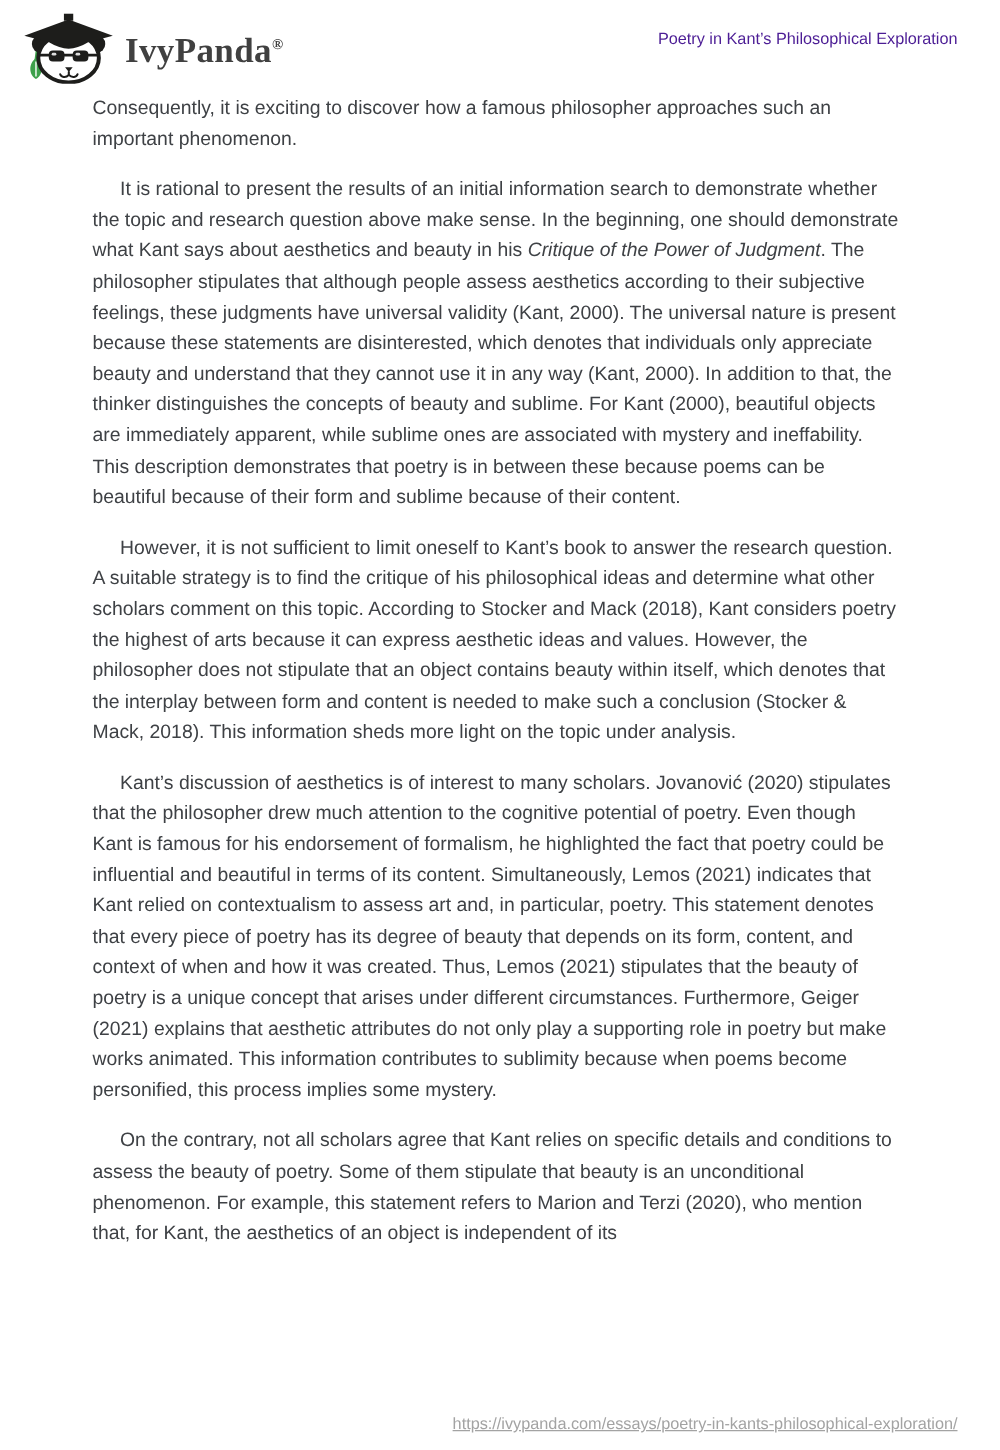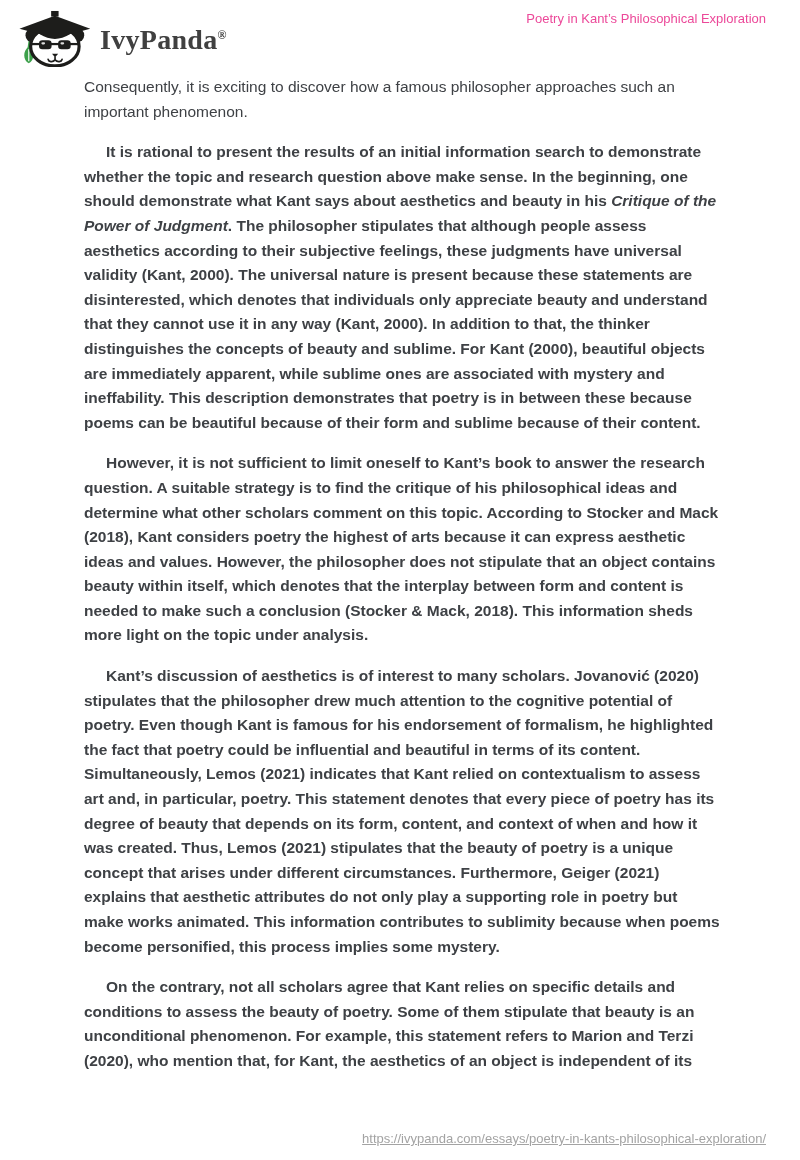--- a/index.html
+++ b/index.html
@@ -35,39 +35,39 @@
     color: #404040;
     letter-spacing: 0.3px;
     line-height: 58px;
   }
   .brand-name sup {
     font-size: 12px;
     font-weight: 700;
     vertical-align: super;
   }
   .doc-title {
-    margin-top: 4px;
-    color: #ec4899;
+    margin-top: 16px;
+    color: #4c1d95;
     font-size: 13px;
     line-height: 18px;
   }
 
   
   .essay {
     position: absolute;
     top: 75px;
     left: 74px;
     width: 646px;
     color: #3e4145;
     font-size: 15.5px;
     line-height: 24.6px;
     text-align: left;
   }
-  .para { margin: 0 0 16px 10px; }
-  .para.indent { text-indent: 22px; font-weight: bold; }
+  .para { margin: 0 0 16px 0; }
+  .para.indent { text-indent: 22px; }
   .para em { font-style: italic; }
 
   
   .footer-url {
     position: absolute;
     top: 1131px;
     right: 34px;
     color: #a3a3a3;
     font-size: 13px;
     text-decoration: underline;

